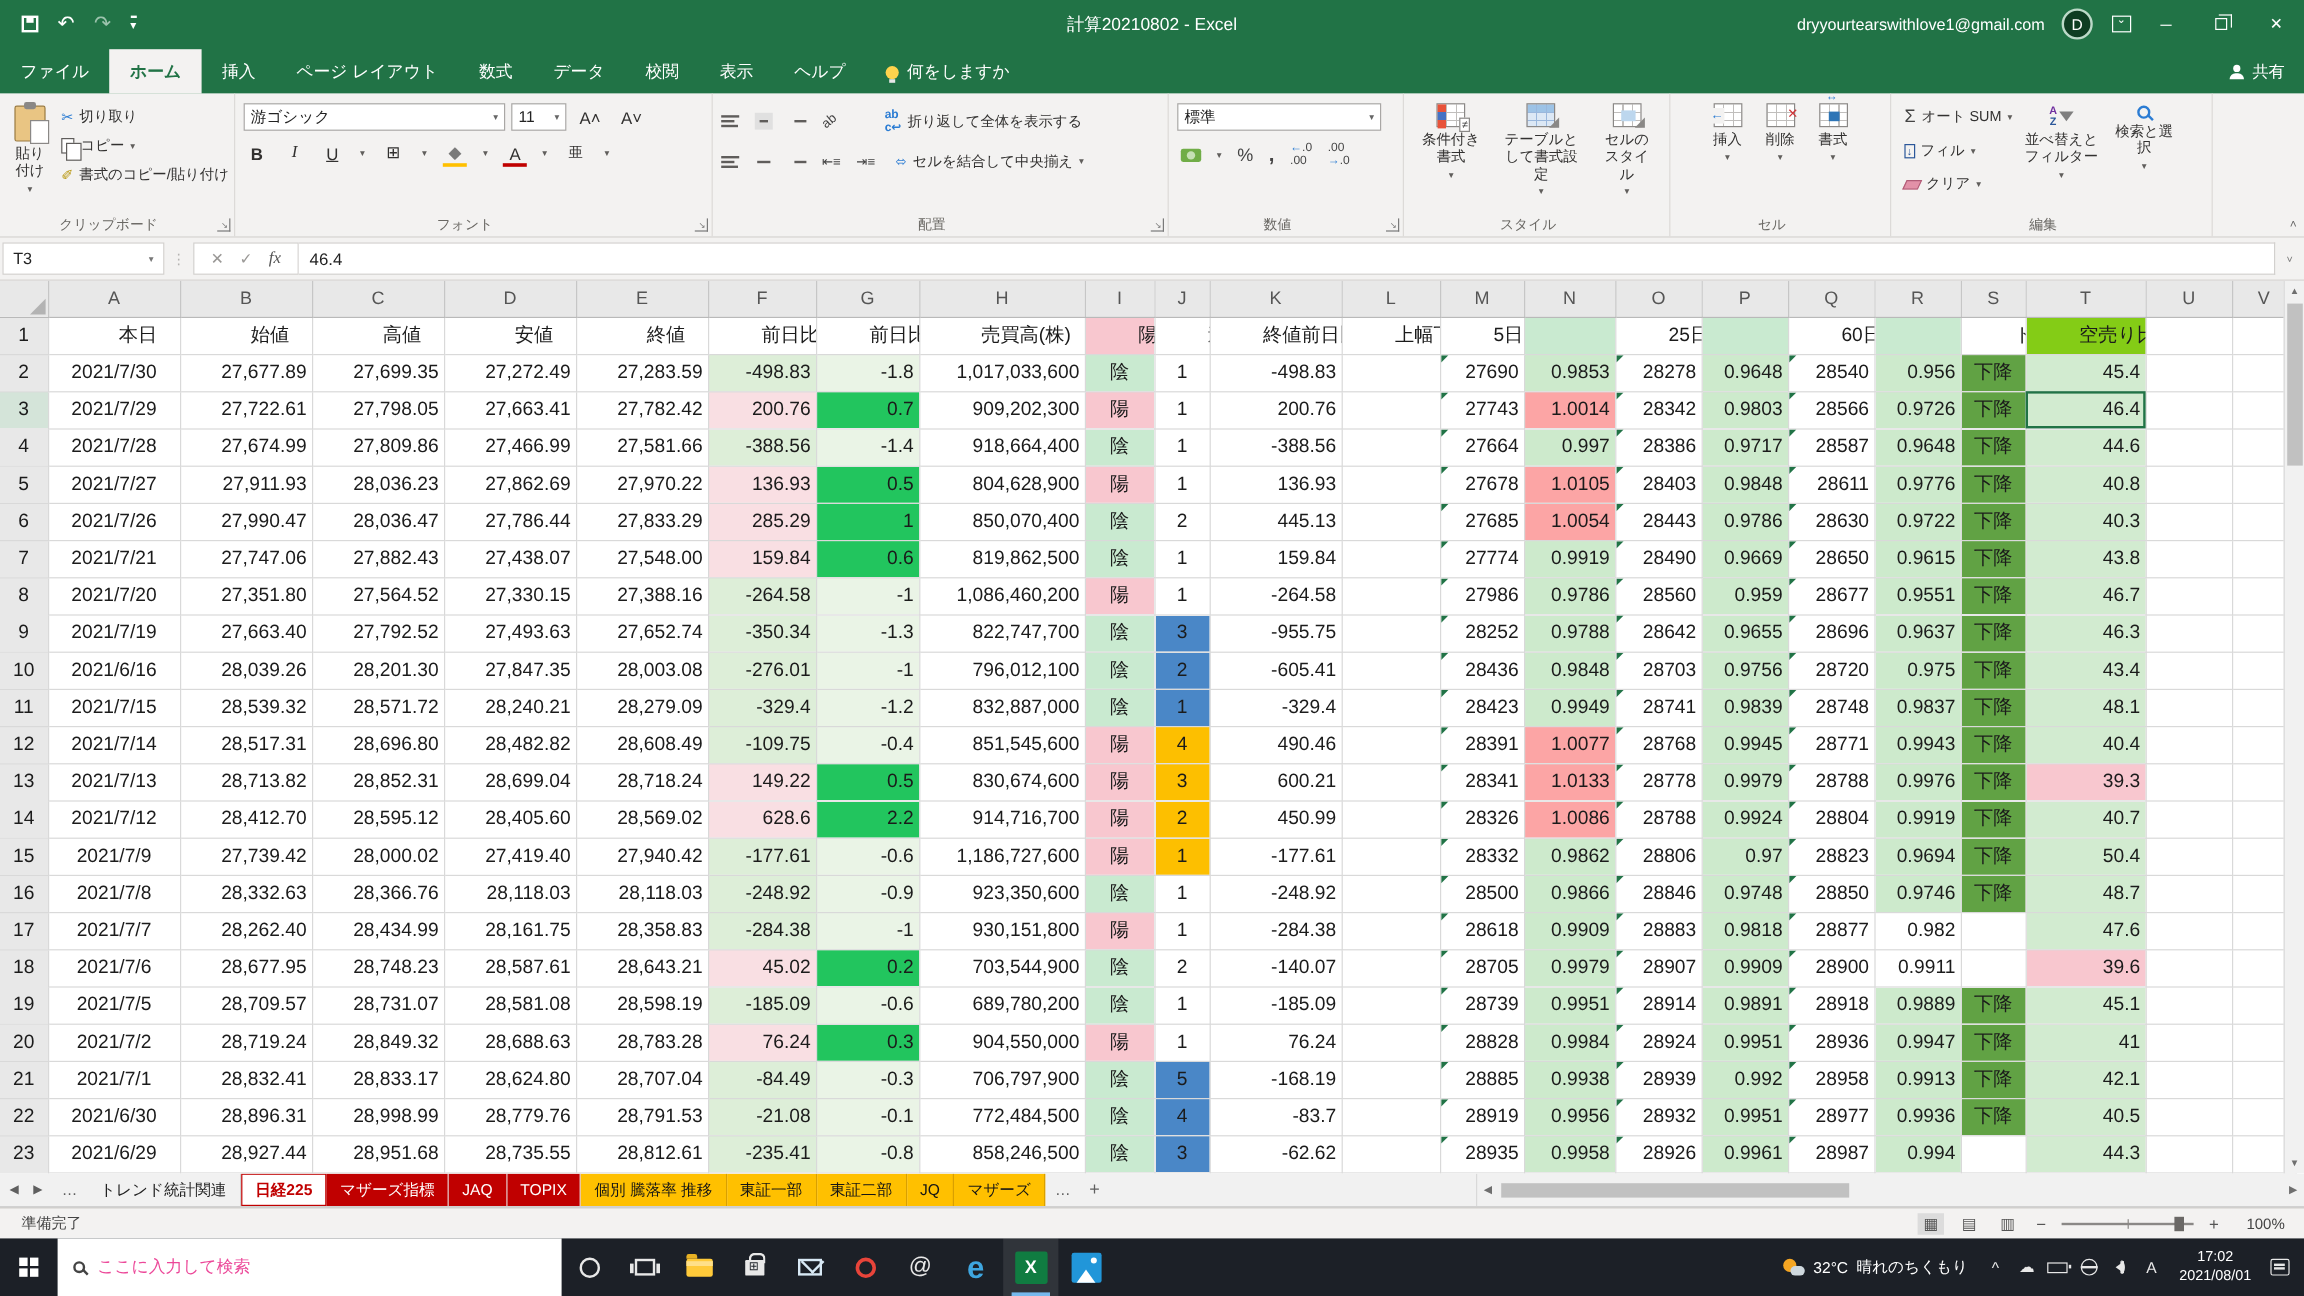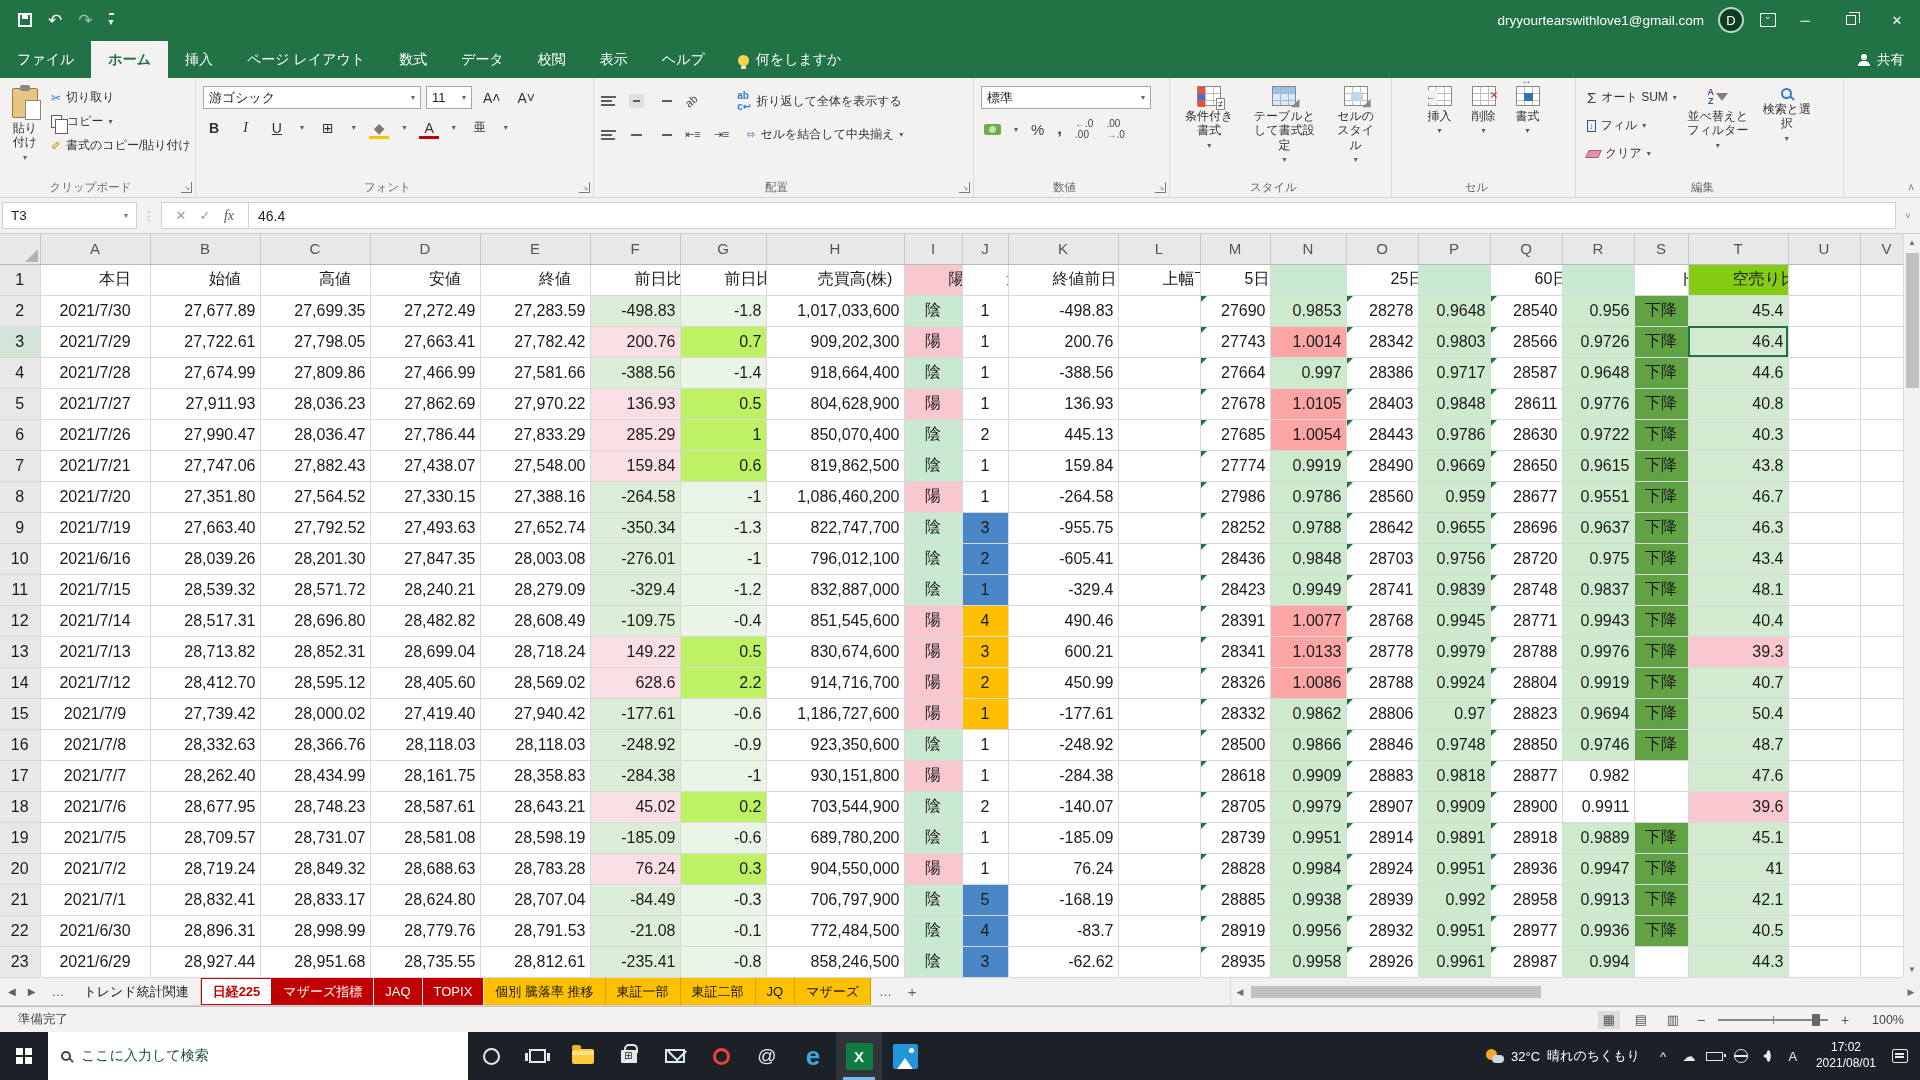--- a/index.html
+++ b/index.html
@@ -112,21 +112,21 @@
 th.corner{position:relative;background:#e8e8e8;}
 .corner-tri{position:absolute;right:2px;bottom:2px;width:0;height:0;border-left:13px solid transparent;border-bottom:13px solid #b3b3b3;}
 th.ch-sel{background:#d0d0d0;border-bottom:2px solid #217346;color:#161616;}
 th.rh{background:#e8e8e8;color:#555;font-size:14.5px;text-align:center;border-right:1px solid #c6c6c6;padding:0;}
 th.rh-sel{background:#d4e4d9;border-right:2px solid #217346;color:#0f5132;}
 tr.r1 td{text-align:center;padding-left:44px;}
 .al-r{text-align:right;}.al-c{text-align:center;}.al-l{text-align:left;}
 .f-neg{background:#ddeed8;}
 .f-pos{background:#f9dfe3;}
 .g-neg{background:#eaf4e6;}
-.g-pos{background:#bef264;}
+.g-pos{background:#22c55e;}
 .i-yo{background:#f8c7cf;color:#c00000;}
 .i-in{background:#c9ead0;color:#2f8440;}
 .j-blue{background:#4a87c7;}
 .j-orange{background:#fdbf00;}
 .r-grn{background:#cdeacc;color:#1d6b33;}
 .r-pink{background:#fca5a5;color:#c00000;}
 .s-dn{background:#61a244;color:#16330e;}
 .t-grn{background:#d2ebd0;}
 .t-pink{background:#f8c7cf;}
 .h-pink{background:#f8c7cf;color:#c00000;}
@@ -164,21 +164,21 @@
 .zoom-track{width:110px;height:2px;background:#8a8886;position:relative;}
 .zoom-track::before{content:"";position:absolute;left:50%;top:-3px;width:1px;height:8px;background:#8a8886;}
 .zoom-thumb{position:absolute;right:8px;top:-5px;width:8px;height:12px;background:#6a6866;}
 .zoom-pct{width:42px;text-align:right;}
 
 
 .taskbar{height:48px;background:#1c2027;display:flex;align-items:center;color:#fff;flex:0 0 auto;}
 .tb-start{width:48px;height:48px;display:grid;place-items:center;}
 .winlogo{display:grid;grid-template-columns:7px 7px;grid-template-rows:7px 7px;gap:2px;}
 .winlogo i{background:#fff;}
-.tb-search{width:420px;height:48px;background:#fff;color:#14532d;display:flex;align-items:center;gap:10px;padding:0 13px;font-size:14px;}
+.tb-search{width:420px;height:48px;background:#fff;color:#ec4899;display:flex;align-items:center;gap:10px;padding:0 13px;font-size:14px;}
 .mag-dark{width:10px;height:10px;border:2px solid #444;border-radius:50%;position:relative;flex:0 0 auto;}
 .mag-dark::after{content:"";position:absolute;width:2px;height:6px;background:#444;transform:rotate(-45deg);right:-3px;bottom:-4px;}
 .tb-ic{width:46px;height:48px;display:grid;place-items:center;position:relative;}
 .ring{width:17px;height:17px;border:2.5px solid #e8e8e8;border-radius:50%;}
 .tview{width:17px;height:14px;border:2px solid #e8e8e8;position:relative;}
 .tview::before{content:"";position:absolute;left:-6px;top:2px;width:3px;height:8px;background:#e8e8e8;}
 .tview::after{content:"";position:absolute;right:-6px;top:2px;width:3px;height:8px;background:#e8e8e8;}
 .folder{width:22px;height:15px;background:#ffca3a;border-radius:2px;position:relative;}
 .folder::before{content:"";position:absolute;top:-4px;left:0;width:9px;height:4px;background:#e8b123;border-radius:2px 2px 0 0;}
 .folder::after{content:"";position:absolute;top:2px;left:0;right:0;height:4px;background:#ffe08a;}
@@ -216,20 +216,21 @@
 </head>
 <body>
 
 <div class="titlebar">
   <div class="qat">
     <span class="save-ic"></span>
     <span class="undo-g">↶</span>
     <span class="redo-g">↷</span>
     <span class="qat-more">▾</span>
   </div>
+  <div class="tb-title">計算20210802 - Excel</div>
   <div class="tb-right">
     <span class="account-email">dryyourtearswithlove1@gmail.com</span>
     <span class="avatar">D</span>
     <span class="ribopt-ic"></span>
     <span class="winbtn">─</span>
     <span class="winbtn">
         <span class="restore-ic"></span>
       </span>
     <span class="winbtn">✕</span>
   </div>

